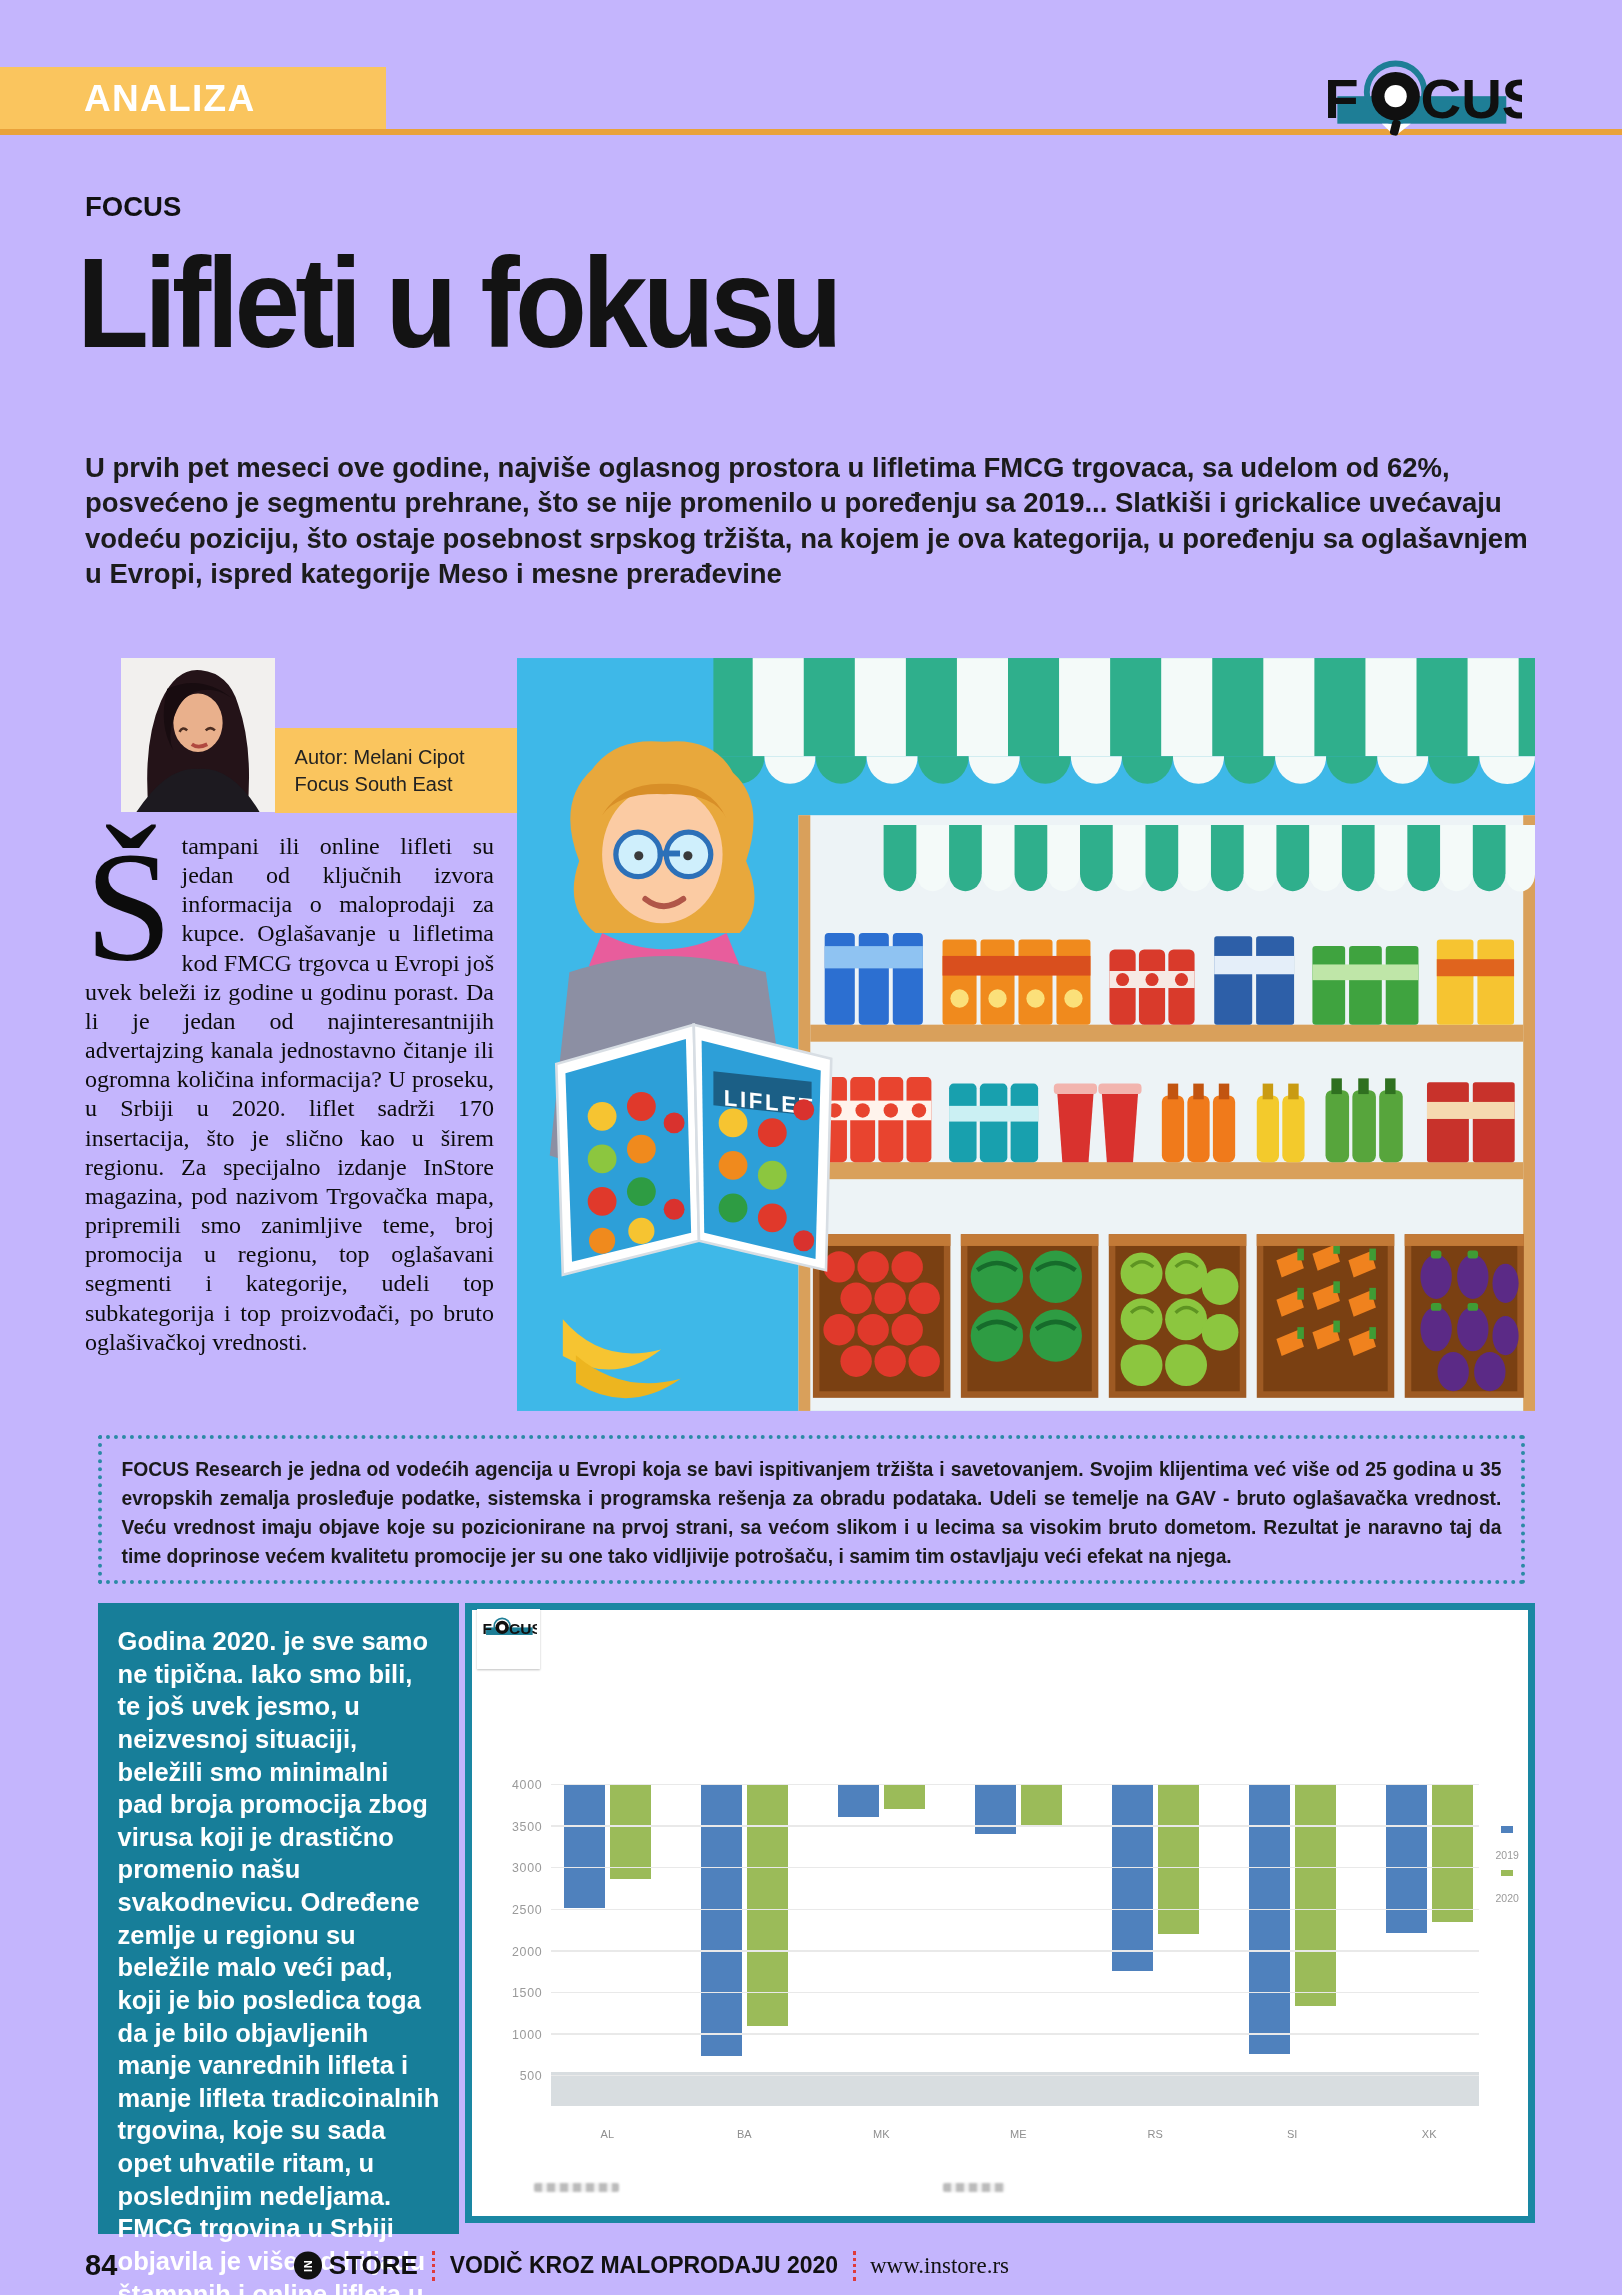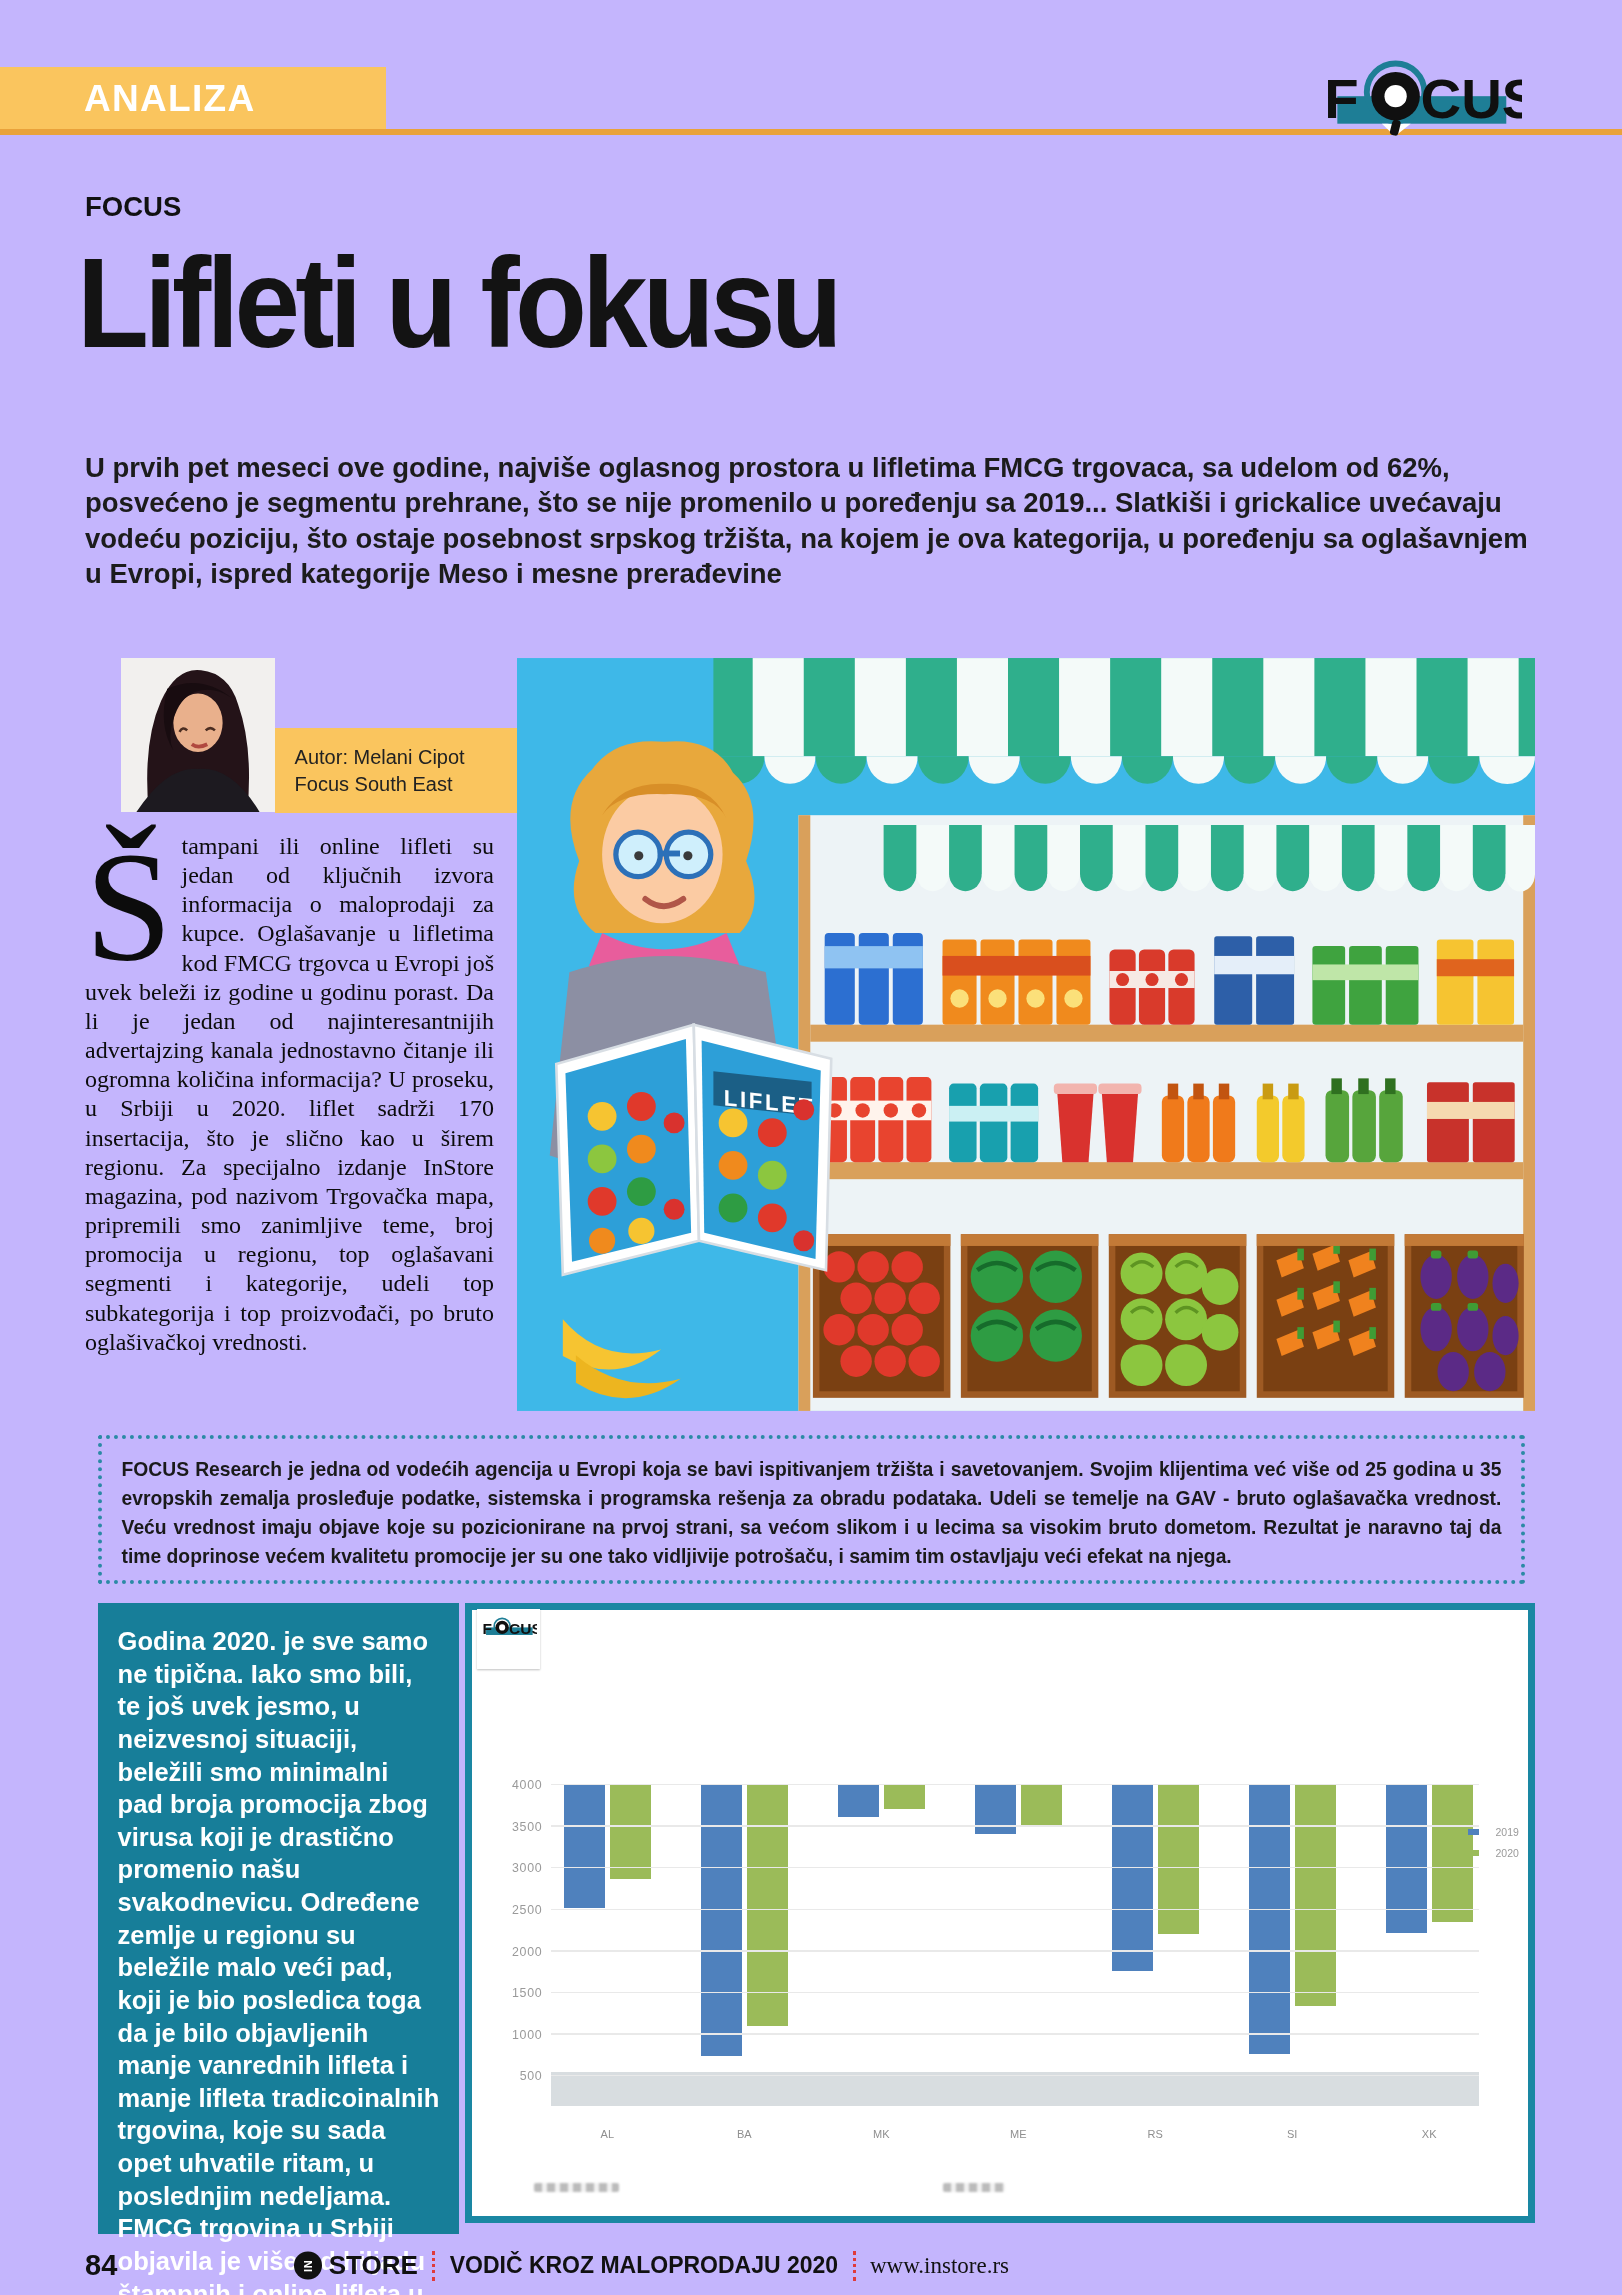--- a/index.html
+++ b/index.html
@@ -69,21 +69,21 @@
          filter:blur(0.7px);letter-spacing:0.7px;}
   .groups{position:absolute;left:13px;right:6.5px;top:0;bottom:0;display:flex;
           justify-content:space-between;align-items:flex-end;}
   .bargroup{position:relative;height:100%;display:flex;align-items:flex-start;gap:4.6px;}
   .bar{width:41px;}
   .xlab{position:absolute;left:50%;bottom:-22px;transform:translateX(-50%);font-size:11px;
         color:#8f8f8f;filter:blur(0.5px);}
   .bar-artifact{position:absolute;left:0;width:100%;height:34px;bottom:11.8px;
         background:rgba(10,45,60,.16);pointer-events:none;}
   .legend{position:absolute;right:9.2px;top:216px;display:flex;flex-direction:column;gap:9.2px;}
-  .legitem{display:flex;align-items:center;gap:16px;font-size:10.5px;color:#9a9a9a;filter:blur(0.5px);}
+  .legitem{display:flex;align-items:center;gap:16px;font-size:10.5px;color:#9a9a9a;filter:blur(0.5px);flex-direction:column;}
   .legitem .sw{display:inline-block;width:11.8px;height:6.5px;}
   .chart-foot-blur{position:absolute;bottom:23.6px;height:9.8px;border-radius:2px;
         background:repeating-linear-gradient(90deg,rgba(120,120,120,.5) 0 7.9px,rgba(120,120,120,.1) 7.9px 13px);
         filter:blur(1px);}
 
   
   .footer{position:absolute;left:85px;top:2246px;width:1453px;height:39px;display:flex;align-items:center;}
   .page-num{font-size:29px;font-weight:bold;}
   .brand{display:flex;align-items:center;margin-left:177px;}
   .brand-circle{width:27.5px;height:27.5px;border-radius:50%;background:#111;color:#fff;display:flex;

